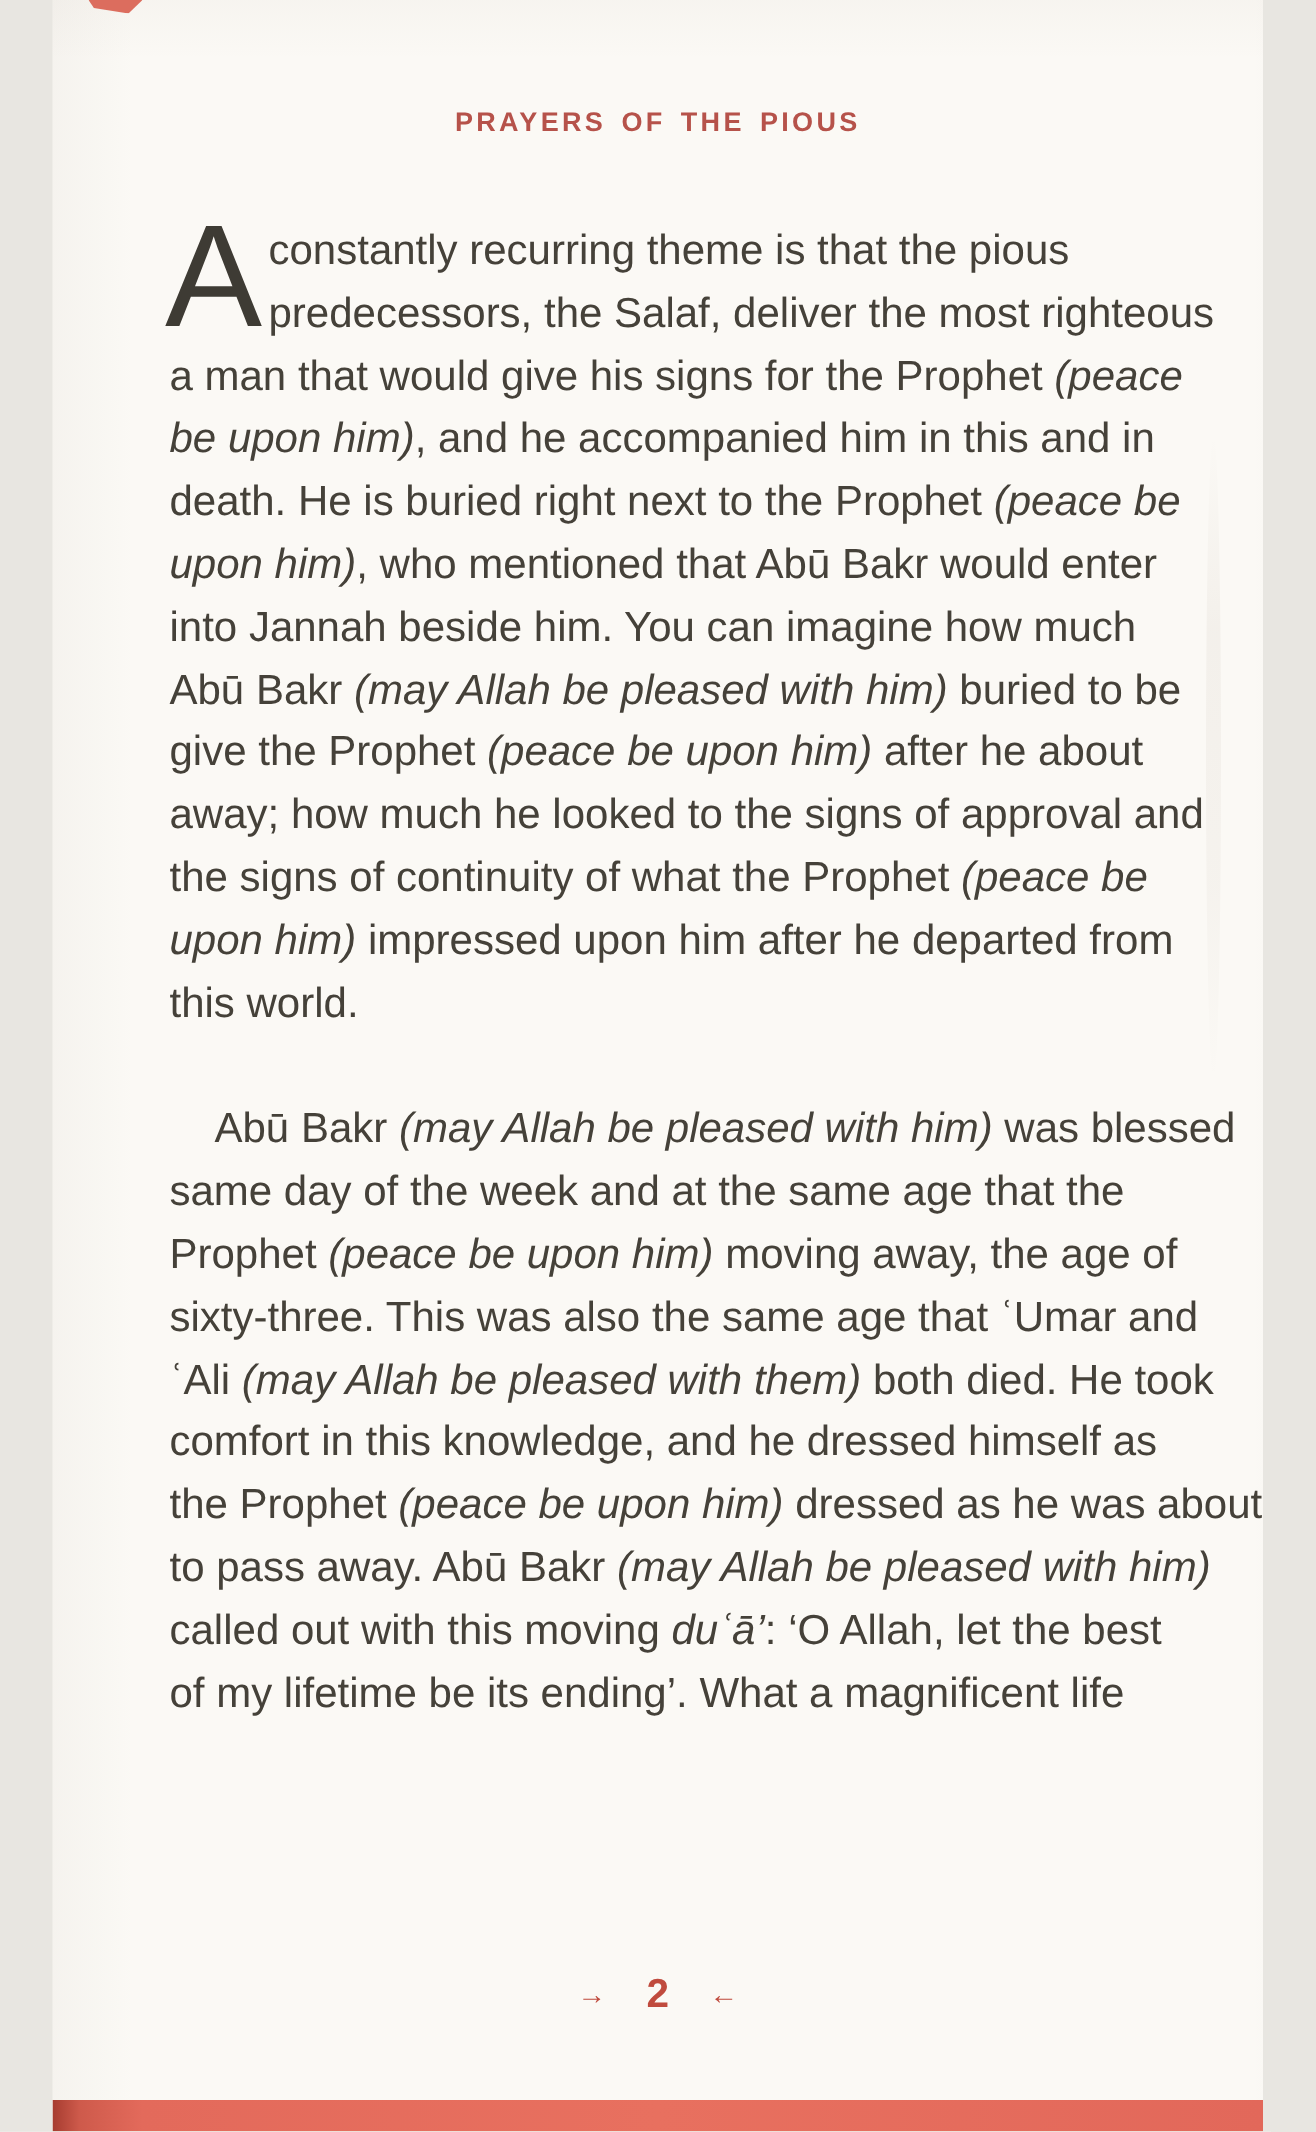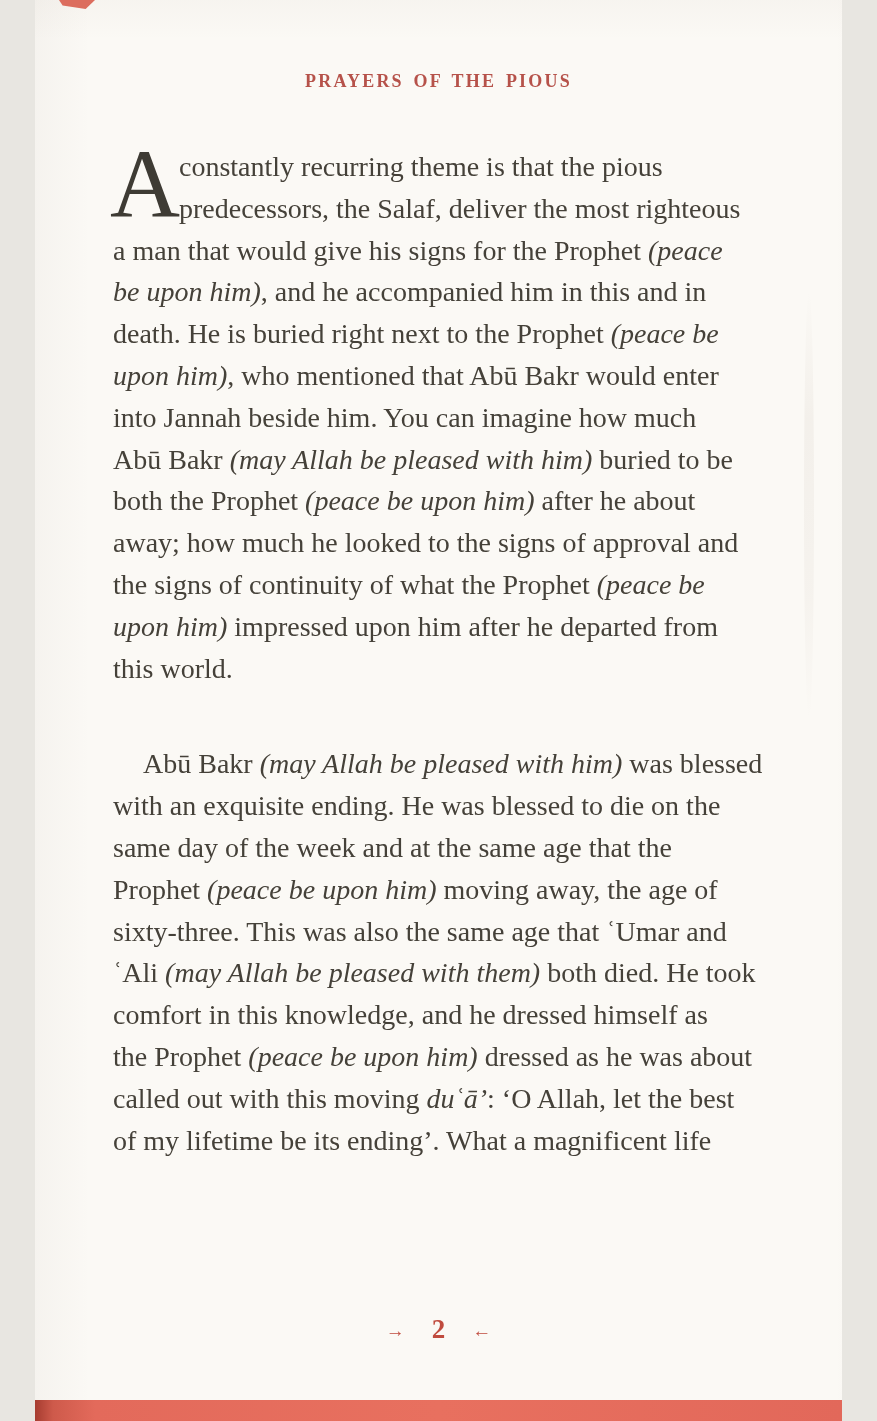--- a/index.html
+++ b/index.html
@@ -6,41 +6,41 @@
   html,body { margin:0; padding:0; background:#e8e6e1; }
   .page {
     position:relative;
     width:807px; height:1421px;
     margin:0 auto;
     background:#fbf9f5;
     background-image:
       linear-gradient(to right, rgba(90,75,60,0.035) 0px, rgba(0,0,0,0) 55px, rgba(0,0,0,0) 800px, rgba(120,95,70,0.06) 877px),
       linear-gradient(to bottom, rgba(120,95,70,0.03) 0px, rgba(0,0,0,0) 40px);
     overflow:hidden;
-    font-family:Liberation Serif, serif;
+    font-family:Liberation Sans, sans-serif;
   }
   .corner-mark {
     position:absolute; left:24px; top:0;
     width:36px; height:9px;
     clip-path:polygon(0 0, 100% 0, 74% 100%, 10% 60%);
   }
   .running-head {
     position:absolute; top:71px; left:0; width:100%;
     text-align:center;
     font-size:18px; font-weight:bold;
     letter-spacing:2.2px;
     word-spacing:3px;
   }
   .body-text {
     position:absolute; left:78px; top:146px; width:732px;
     font-size:28px; line-height:41.8px;
     color:#454139;
   }
   .para { position:relative; }
-  .para + .para { margin-top:54px; }
+  .para + .para { margin-top:42px; }
   .drop-cap {
     position:absolute; left:-3px; top:-11px;
     font-size:97px; line-height:97px;
     color:#3e3b34;
   }
   .line { white-space:nowrap; }
   .line.dc-inset { padding-left:66px; }
   .line.indent { text-indent:30px; }
   .line em { font-style:italic; }
   .crease {
@@ -70,35 +70,35 @@
       <div class="para">
         <span class="drop-cap">A</span>
         <div class="line dc-inset"><span>constantly recurring theme is that the pious</span></div>
         <div class="line dc-inset"><span>predecessors, the Salaf, deliver the most righteous</span></div>
         <div class="line"><span>a man that would give his signs for the Prophet </span><em>(peace</em></div>
         <div class="line"><em>be upon him)</em><span>, and he accompanied him in this and in</span></div>
         <div class="line"><span>death. He is buried right next to the Prophet </span><em>(peace be</em></div>
         <div class="line"><em>upon him)</em><span>, who mentioned that Abū Bakr would enter</span></div>
         <div class="line"><span>into Jannah beside him. You can imagine how much</span></div>
         <div class="line"><span>Abū Bakr </span><em>(may Allah be pleased with him)</em><span> buried to be</span></div>
-        <div class="line"><span>both the Prophet </span><em>(peace be upon him)</em><span> after he about</span></div>
+        <div class="line"><span>give the Prophet </span><em>(peace be upon him)</em><span> after he about</span></div>
         <div class="line"><span>away; how much he looked to the signs of approval and</span></div>
         <div class="line"><span>the signs of continuity of what the Prophet </span><em>(peace be</em></div>
         <div class="line"><em>upon him)</em><span> impressed upon him after he departed from</span></div>
         <div class="line"><span>this world.</span></div>
       </div>
       <div class="para">
         <div class="line indent"><span>Abū Bakr </span><em>(may Allah be pleased with him)</em><span> was blessed</span></div>
-        <div class="line"><span>with an exquisite ending. He was blessed to die on the</span></div>
         <div class="line"><span>same day of the week and at the same age that the</span></div>
         <div class="line"><span>Prophet </span><em>(peace be upon him)</em><span> moving away, the age of</span></div>
         <div class="line"><span>sixty-three. This was also the same age that ʿUmar and</span></div>
         <div class="line"><span>ʿAli </span><em>(may Allah be pleased with them)</em><span> both died. He took</span></div>
         <div class="line"><span>comfort in this knowledge, and he dressed himself as</span></div>
         <div class="line"><span>the Prophet </span><em>(peace be upon him)</em><span> dressed as he was about</span></div>
+        <div class="line"><span>to pass away. Abū Bakr </span><em>(may Allah be pleased with him)</em></div>
         <div class="line"><span>called out with this moving </span><em>duʿā’</em><span>: ‘O Allah, let the best</span></div>
         <div class="line"><span>of my lifetime be its ending’. What a magnificent life</span></div>
       </div>
     </div>
   <div class="crease"></div>
   <div class="footer" style="color: rgb(192, 75, 62);">
     <span class="orn">→</span>
     <span class="page-num">2</span>
     <span class="orn">←</span>
   </div>

